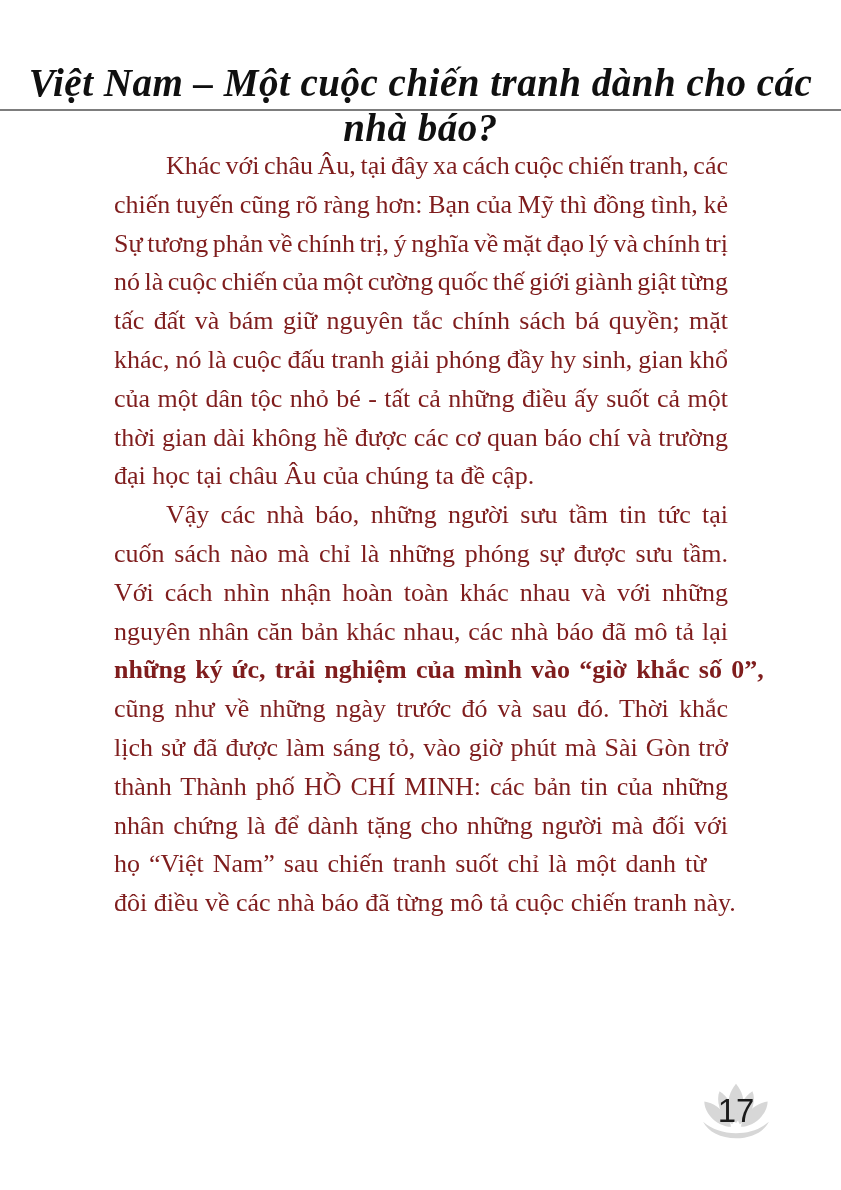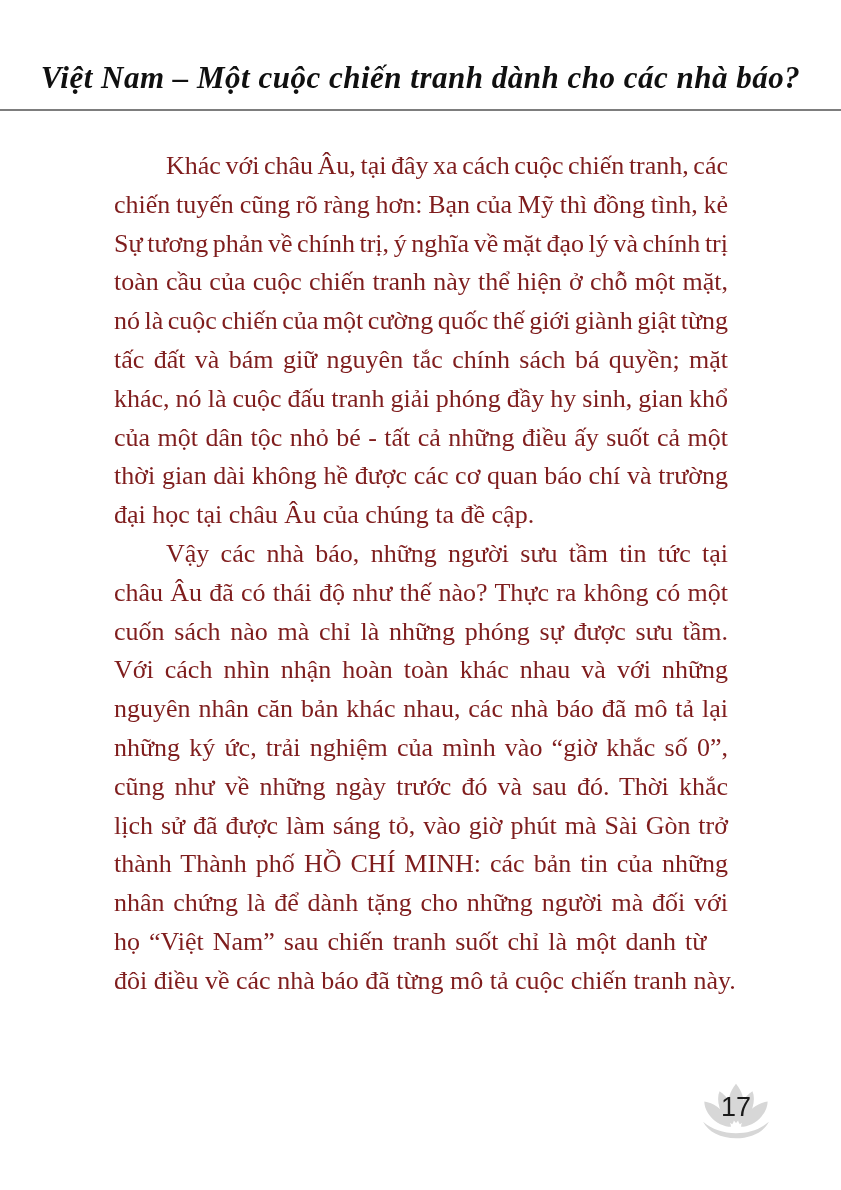--- a/index.html
+++ b/index.html
@@ -18,21 +18,21 @@
   }
   .header-title {
     position: absolute;
     top: 60px;
     left: 0;
     width: 100%;
     text-align: center;
     font-family: "Liberation Serif", serif;
     font-style: italic;
     font-weight: bold;
-    font-size: 31px;
+    font-size: 39px;
     letter-spacing: 0.5px;
     color: #101010;
   }
   .header-rule {
     position: absolute;
     top: 109px;
     left: 0;
     width: 841px;
     height: 2px;
     background: #7d7d7d;
@@ -71,51 +71,49 @@
     width: 76px;
     height: 58px;
   }
   .page-number {
     position: absolute;
     left: 0;
     top: 10px;
     width: 76px;
     text-align: center;
     font-family: "Liberation Sans", sans-serif;
-    font-size: 27px;
+    font-size: 33px;
     font-weight: 400;
     color: #1a1a1a;
   }
 </style>
 </head>
 <body>
 
 <div class="page">
 
   <div class="header-title">Việt Nam – Một cuộc chiến tranh dành cho các nhà báo?</div>
 
   <div class="header-rule"></div>
 
   <div class="body-text">
       <div class="line indent just" style="word-spacing: -1.9375px;"><span>Khác với châu Âu, tại đây xa cách cuộc chiến tranh, các</span></div>
       <div class="line just" style="word-spacing: -0.704427px;"><span>chiến tuyến cũng rõ ràng hơn: Bạn của Mỹ thì đồng tình, kẻ</span></div>
       <div class="line just" style="word-spacing: -1.89509px; text-align: center;"><span>Sự tương phản về chính trị, ý nghĩa về mặt đạo lý và chính trị</span></div>
-      <div class="line just" style="word-spacing: 0.747396px;"><span>toàn cầu của cuộc chiến tranh này thể hiện ở chỗ một mặt,</span></div>
       <div class="line just" style="word-spacing: -1.96875px;"><span>nó là cuộc chiến của một cường quốc thế giới giành giật từng</span></div>
       <div class="line just" style="word-spacing: 2.8821px;"><span>tấc đất và bám giữ nguyên tắc chính sách bá quyền; mặt</span></div>
       <div class="line just" style="word-spacing: -0.460938px;"><span>khác, nó là cuộc đấu tranh giải phóng đầy hy sinh, gian khổ</span></div>
       <div class="line just" style="word-spacing: 0.973214px;"><span>của một dân tộc nhỏ bé - tất cả những điều ấy suốt cả một</span></div>
       <div class="line just" style="word-spacing: 0.19401px;"><span>thời gian dài không hề được các cơ quan báo chí và trường</span></div>
       <div class="line last"><span>đại học tại châu Âu của chúng ta đề cập.</span></div>
       <div class="line indent just" style="word-spacing: 4.78281px;"><span>Vậy các nhà báo, những người sưu tầm tin tức tại</span></div>
-      <div class="line just" style="word-spacing: 0.723558px;"><span>châu Âu đã có thái độ như thế nào? Thực ra không có một</span></div>
       <div class="line just" style="word-spacing: 3.23153px;"><span>cuốn sách nào mà chỉ là những phóng sự được sưu tầm.</span></div>
       <div class="line just" style="word-spacing: 4.53281px;"><span>Với cách nhìn nhận hoàn toàn khác nhau và với những</span></div>
       <div class="line just" style="word-spacing: 1.41276px;"><span>nguyên nhân căn bản khác nhau, các nhà báo đã mô tả lại</span></div>
-      <div class="line just" style="word-spacing: 2.71023px;"><span>những ký ức, trải nghiệm của mình vào “giờ khắc số 0”,</span></div>
+      <div class="line just" style="word-spacing: 2.71023px; font-weight: bold;"><span>những ký ức, trải nghiệm của mình vào “giờ khắc số 0”,</span></div>
       <div class="line just" style="word-spacing: 3.5696px;"><span>cũng như về những ngày trước đó và sau đó. Thời khắc</span></div>
       <div class="line just" style="word-spacing: 1.45192px; text-align: right;"><span>lịch sử đã được làm sáng tỏ, vào giờ phút mà Sài Gòn trở</span></div>
       <div class="line just" style="word-spacing: 2.56094px;"><span>thành Thành phố HỒ CHÍ MINH: các bản tin của những</span></div>
       <div class="line just" style="word-spacing: 2.27841px;"><span>nhân chứng là để dành tặng cho những người mà đối với</span></div>
       <div class="line just" style="word-spacing: 2.49574px;"><span>họ “Việt Nam” sau chiến tranh suốt chỉ là một danh từ</span></div>
       <div class="line last"><span>đôi điều về các nhà báo đã từng mô tả cuộc chiến tranh này.</span></div>
     </div>
 
   <div class="footer-ornament">
     <svg class="lotus-svg" viewBox="0 0 120 90" preserveAspectRatio="xMidYMid meet" aria-hidden="true">

